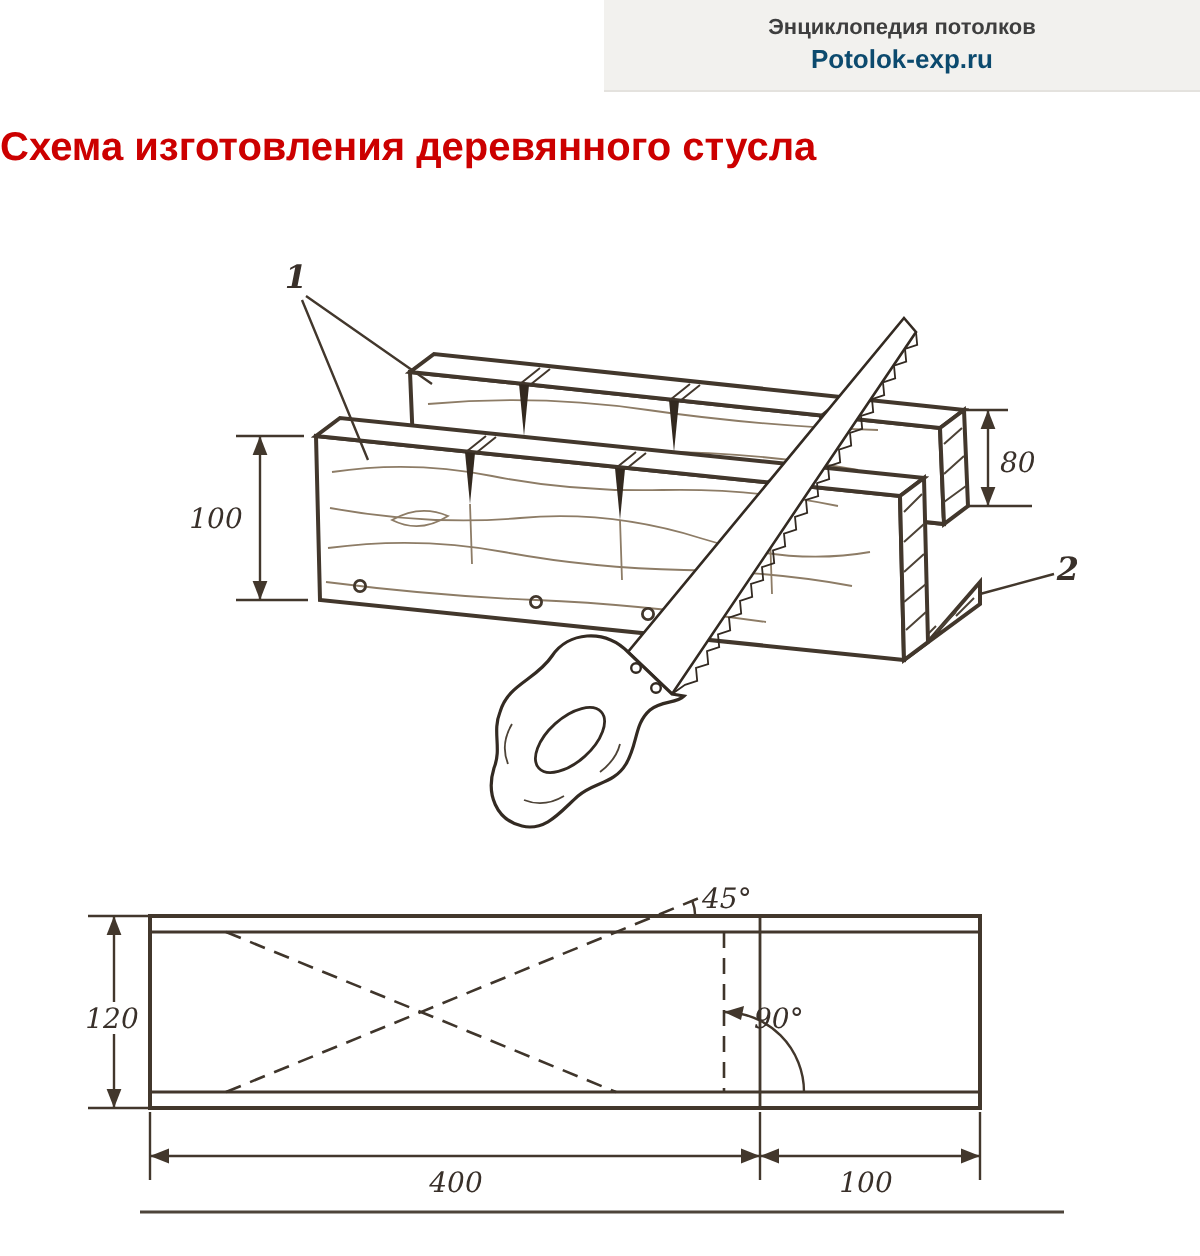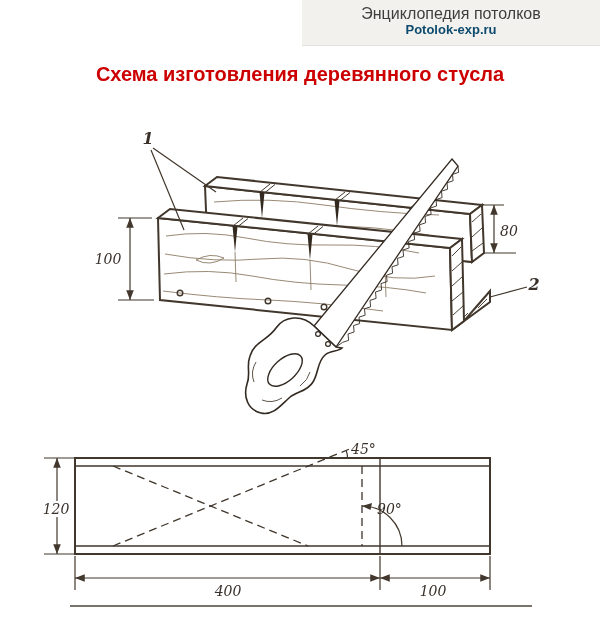--- a/index.html
+++ b/index.html
@@ -1,23 +1,23 @@
 <!DOCTYPE html>
 <html><head>
 <meta charset="utf-8">
 <style>
   html,body{margin:0;padding:0;background:#ffffff;}
   .page{position:relative;width:600px;height:628px;background:#ffffff;overflow:hidden;
         font-family:"Liberation Sans",sans-serif;}
   .site-header{position:absolute;left:302px;top:0;width:298px;height:46px;
         background:#f2f1ee;border-bottom:1px solid #e4e2de;text-align:center;
         box-sizing:border-box;padding-top:6px;}
-  .site-name{font-size:16px;font-weight:normal;color:#3e3e3e;line-height:16px;}
+  .site-name{font-size:11px;font-weight:bold;color:#3e3e3e;line-height:16px;}
   .site-link{font-size:13px;font-weight:bold;color:#0c4a6e;line-height:16px;cursor:pointer;}
-  .page-title{position:absolute;left:0;top:50px;width:600px;text-align:center;
+  .page-title{position:absolute;left:0;top:50px;width:600px;
         font-size:20px;font-weight:bold;color:#cc0000;}
   .drawing{position:absolute;left:0;top:104px;width:600px;height:524px;}
   
   .ln{stroke:#42372c;fill:none;}
   .face{fill:#ffffff;stroke:#42372c;stroke-width:2;}
   .grain{stroke:#8d7c66;stroke-width:0.9;fill:none;}
   .kerf{fill:#33291f;stroke:none;}
   .hatch{stroke:#4d4337;stroke-width:1;}
   .dim{stroke:#42372c;stroke-width:1.2;fill:none;}
   .dash{stroke:#3f352b;stroke-width:1.3;fill:none;stroke-dasharray:8 5;}

